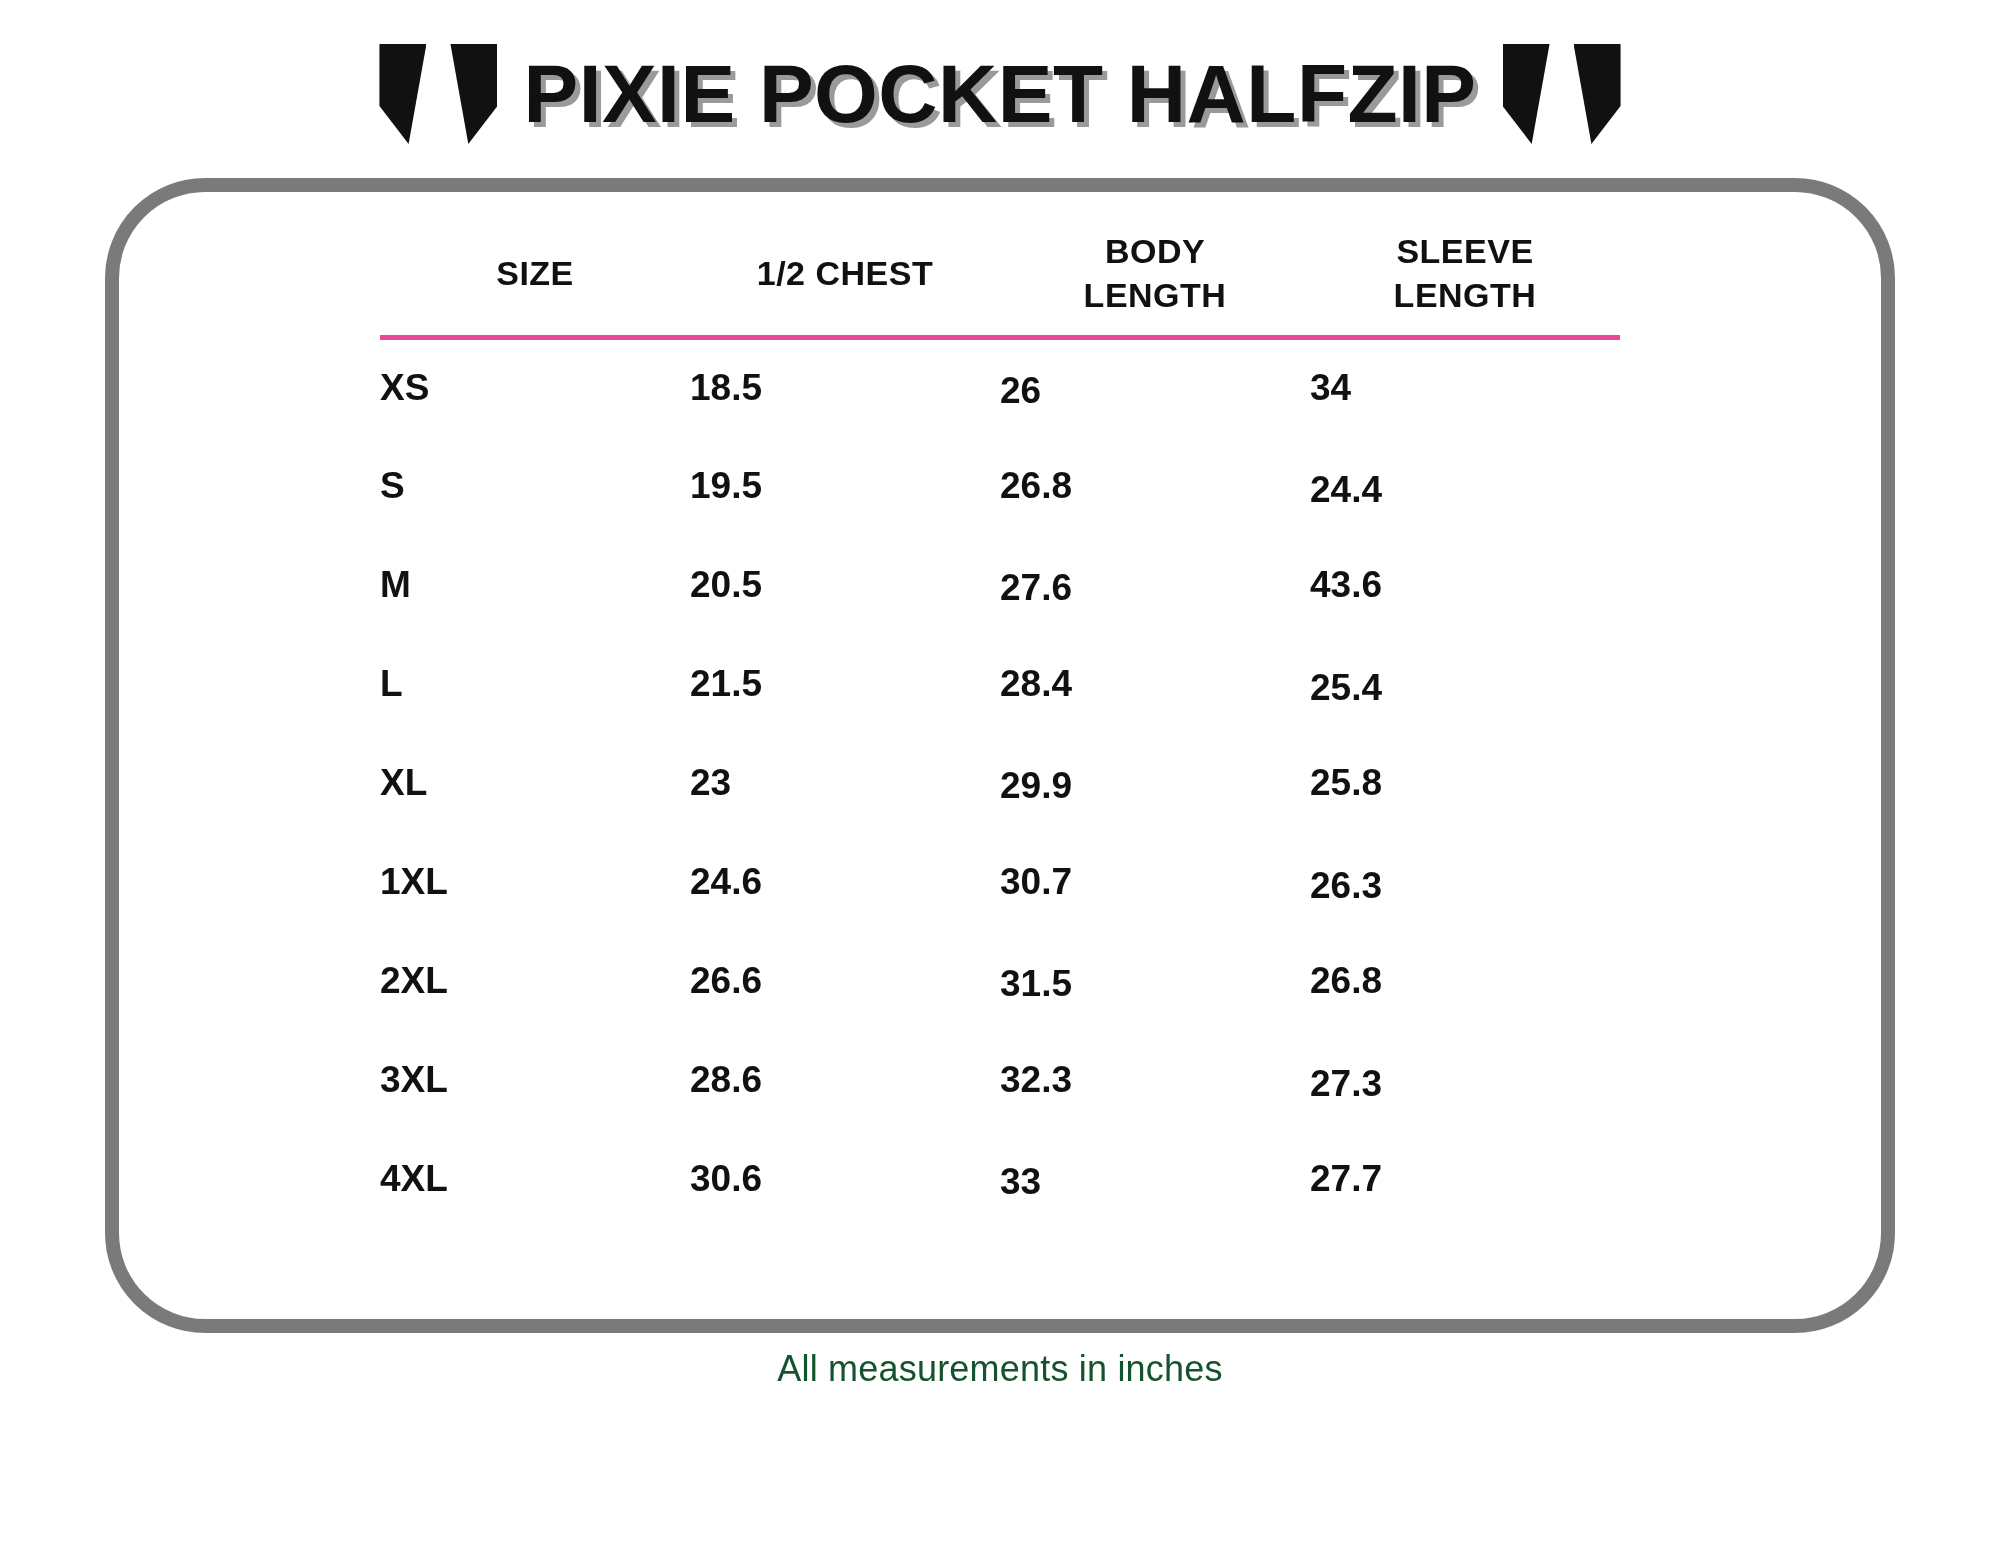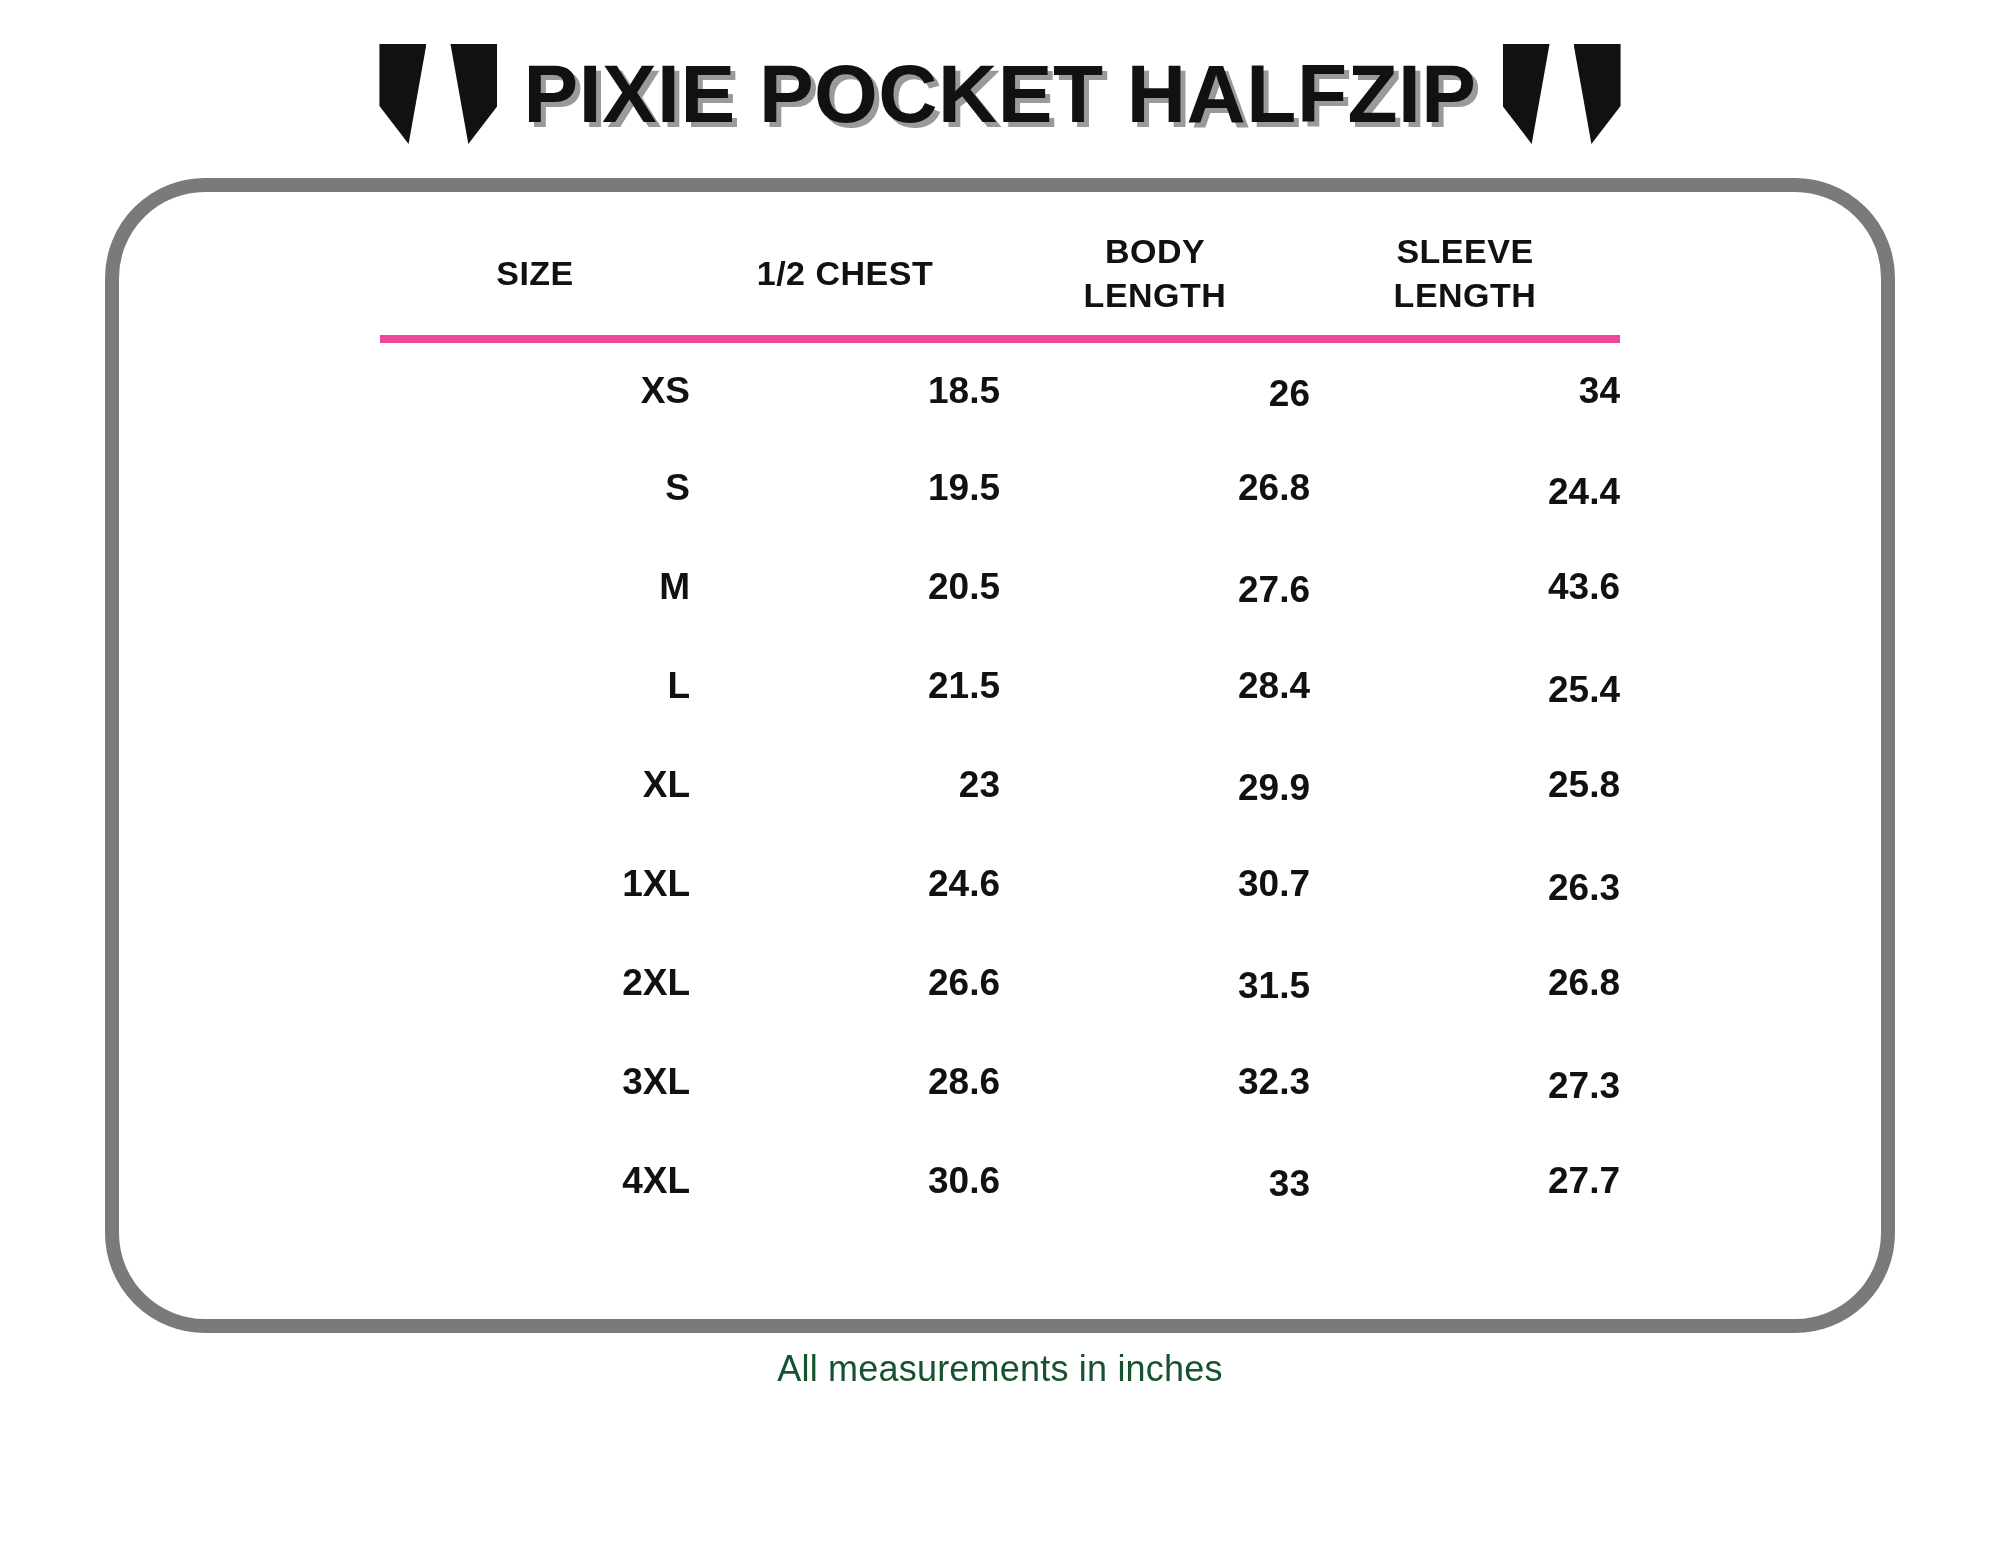--- a/index.html
+++ b/index.html
@@ -82,25 +82,25 @@
   thead th {
     font-size: 34px;
     font-weight: 700;
     letter-spacing: 0.5px;
     color: #111111;
     text-align: center;
     vertical-align: middle;
     padding: 10px 4px 18px;
     line-height: 1.28;
   }
-  thead tr { border-bottom: 8px solid #ec4899; }
+  thead tr { border-bottom: 5px solid #ec4899; }
   tbody td {
     font-size: 37px;
     font-weight: 700;
-    text-align: right;
+    text-align: left;
     color: #111111;
     height: 99px;
     vertical-align: middle;
   }
   col.c-size   { width: 25%; }
   col.c-chest  { width: 25%; }
   col.c-body   { width: 25%; }
   col.c-sleeve { width: 25%; }
 
   

